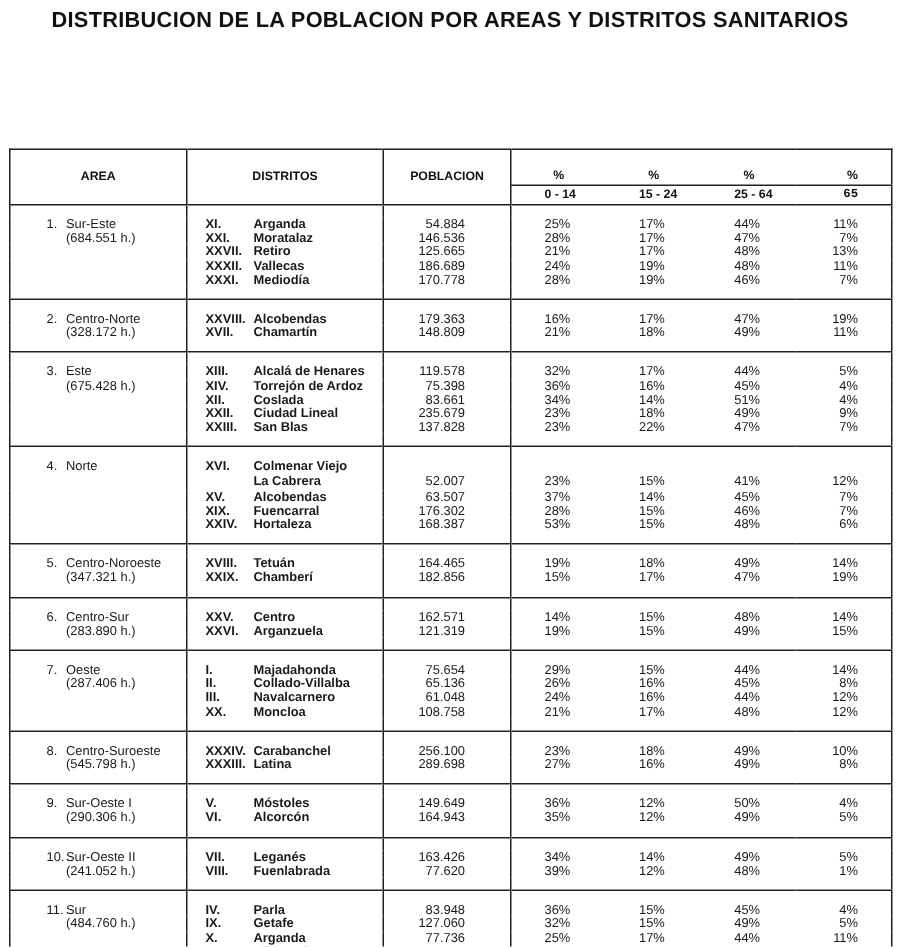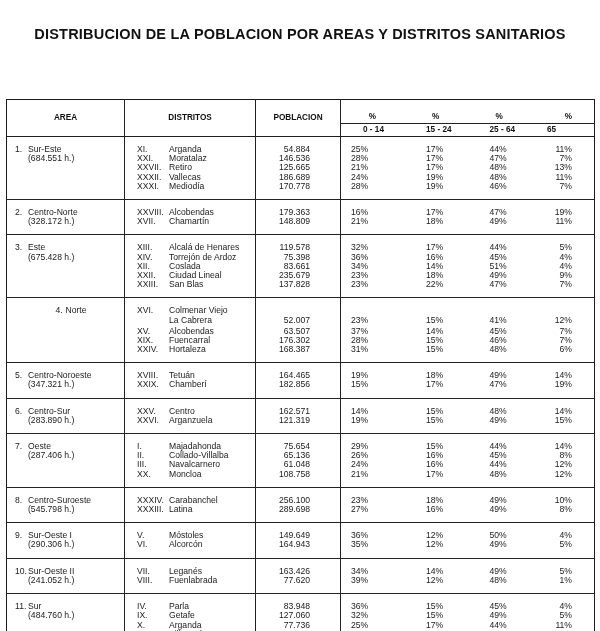--- a/index.html
+++ b/index.html
@@ -1,21 +1,21 @@
 <!DOCTYPE html>
 <html><head>
 <meta charset="utf-8">
 <style>
   html, body { margin: 0; padding: 0; background: #ffffff; }
   body {
     width: 600px; height: 631px; position: relative; overflow: hidden;
     font-family: "Liberation Sans", "DejaVu Sans", sans-serif; color: #1a1a1a;
   }
   .title {
-    position: absolute; left: 0; top: 26px; width: 600px; text-align: center;
+    position: absolute; left: 0; top: 6px; width: 600px; text-align: center;
     font-family: "Liberation Sans", sans-serif; font-weight: bold; font-size: 14.5px;
     letter-spacing: 0.2px; color: #111;
   }
   table.grid {
     position: absolute; left: 6px; top: 99px; width: 588px;
     border-collapse: collapse; table-layout: fixed;
     border: 1.6px solid #1c1c1c;
     font-size: 8.6px; line-height: 9.2px;
   }
   table.grid col.c-area { width: 118px; }
@@ -26,30 +26,30 @@
   thead th {
     font-weight: bold; font-size: 8.2px; text-align: center; vertical-align: middle;
     border-right: 1.2px solid #222; color: #111;
   }
   thead tr.h1 th { height: 21px; }
   thead tr.h2 th { height: 12px; border-top: 1.2px solid #222; }
   thead tr.h1 th.pct { border-right: none; vertical-align: bottom; padding-bottom: 2px; }
   thead tr.h2 th { border-right: none; }
   thead { border-bottom: 1.6px solid #1c1c1c; }
   tbody.area { border-top: 1.4px solid #222; }
-  tbody.area td.cell-area { border-right: 1.2px solid #222; padding-left: 8px; margin-left: 30px; }
-  tbody.area td.cell-dist { border-right: 1.2px solid #222; }
+  tbody.area td.cell-area { border-right: 1.2px solid #222; padding-left: 24px; margin-left: 30px; }
+  tbody.area td.cell-dist { border-right: 1.2px solid #222; font-weight: bold; }
   tbody.area td.cell-pob  { border-right: 1.2px solid #222; text-align: right; padding-right: 30px; }
   tbody.area td.cell-p    { text-align: left; }
   .area-num  { display: inline-block; width: 13px; }
   .area-line { white-space: nowrap; }
   .area-pop  { padding-left: 13px; white-space: nowrap; }
   .d-roman { display: inline-block; width: 32px; padding-left: 12px; }
   .d-name  { white-space: nowrap; }
-  .p-0  { padding-left: 10px; }
+  .p-0  { padding-left: 22px; }
   .p-1  { padding-left: 22px; }
   .p-2  { padding-left: 22px; }
   .p-3  { text-align: right !important; padding-right: 22px; }
   td.topgap { height: 8px; }
   td.botgap { height: 8px; }
 </style>
 </head>
 <body>
 
 <div class="title">DISTRIBUCION DE LA POBLACION POR AREAS Y DISTRITOS SANITARIOS</div>
@@ -71,21 +71,21 @@
       <th rowspan="2">POBLACION</th>
       <th class="pct">%</th>
       <th class="pct">%</th>
       <th class="pct">%</th>
       <th class="pct" style="text-align:right;padding-right:22px;">%</th>
     </tr>
     <tr class="h2">
       <th style="text-align:left;padding-left:22px;">0 - 14</th>
       <th style="text-align:left;padding-left:22px;">15 - 24</th>
       <th style="text-align:left;padding-left:22px;">25 - 64</th>
-      <th style="text-align:center;padding-right:22px;">65</th>
+      <th style="text-align:right;padding-right:22px;font-family:Liberation Mono, monospace;">65</th>
     </tr>
   </thead>
 <tbody class="area">
       <tr>
         <td class="cell-area" rowspan="7" style="padding-top: 8px;">
           <div class="area-line"><span class="area-num">1.</span><span>Sur-Este</span></div>
           <div class="area-pop">(684.551 h.)</div>
         </td>
         <td class="cell-dist topgap"></td>
         <td class="cell-pob topgap"></td>
@@ -238,21 +238,21 @@
         <td class="cell-dist botgap"></td>
         <td class="cell-pob botgap"></td>
         <td class="cell-p botgap"></td>
         <td class="cell-p botgap"></td>
         <td class="cell-p botgap"></td>
         <td class="cell-p botgap"></td>
       </tr>
     </tbody>
     <tbody class="area">
       <tr>
-        <td class="cell-area" rowspan="7" style="padding-top: 8px; text-align: center;">
+        <td class="cell-area" rowspan="7" style="padding-top: 8px;">
           <div class="area-line"><span class="area-num">4.</span><span>Norte</span></div>
           <div class="area-pop"></div>
         </td>
         <td class="cell-dist topgap"></td>
         <td class="cell-pob topgap"></td>
         <td class="cell-p topgap"></td>
         <td class="cell-p topgap"></td>
         <td class="cell-p topgap"></td>
         <td class="cell-p topgap"></td>
       </tr>
@@ -284,21 +284,21 @@
         <td class="cell-dist"><span class="d-roman">XIX.</span><span class="d-name">Fuencarral</span></td>
         <td class="cell-pob">176.302</td>
         <td class="cell-p p-0">28%</td>
         <td class="cell-p p-1">15%</td>
         <td class="cell-p p-2">46%</td>
         <td class="cell-p p-3">7%</td>
       </tr>
       <tr>
         <td class="cell-dist"><span class="d-roman">XXIV.</span><span class="d-name">Hortaleza</span></td>
         <td class="cell-pob">168.387</td>
-        <td class="cell-p p-0">31%</td>
+        <td class="cell-p p-0">53%</td>
         <td class="cell-p p-1">15%</td>
         <td class="cell-p p-2">48%</td>
         <td class="cell-p p-3">6%</td>
       </tr>
       <tr>
         <td class="cell-dist botgap"></td>
         <td class="cell-pob botgap"></td>
         <td class="cell-p botgap"></td>
         <td class="cell-p botgap"></td>
         <td class="cell-p botgap"></td>

